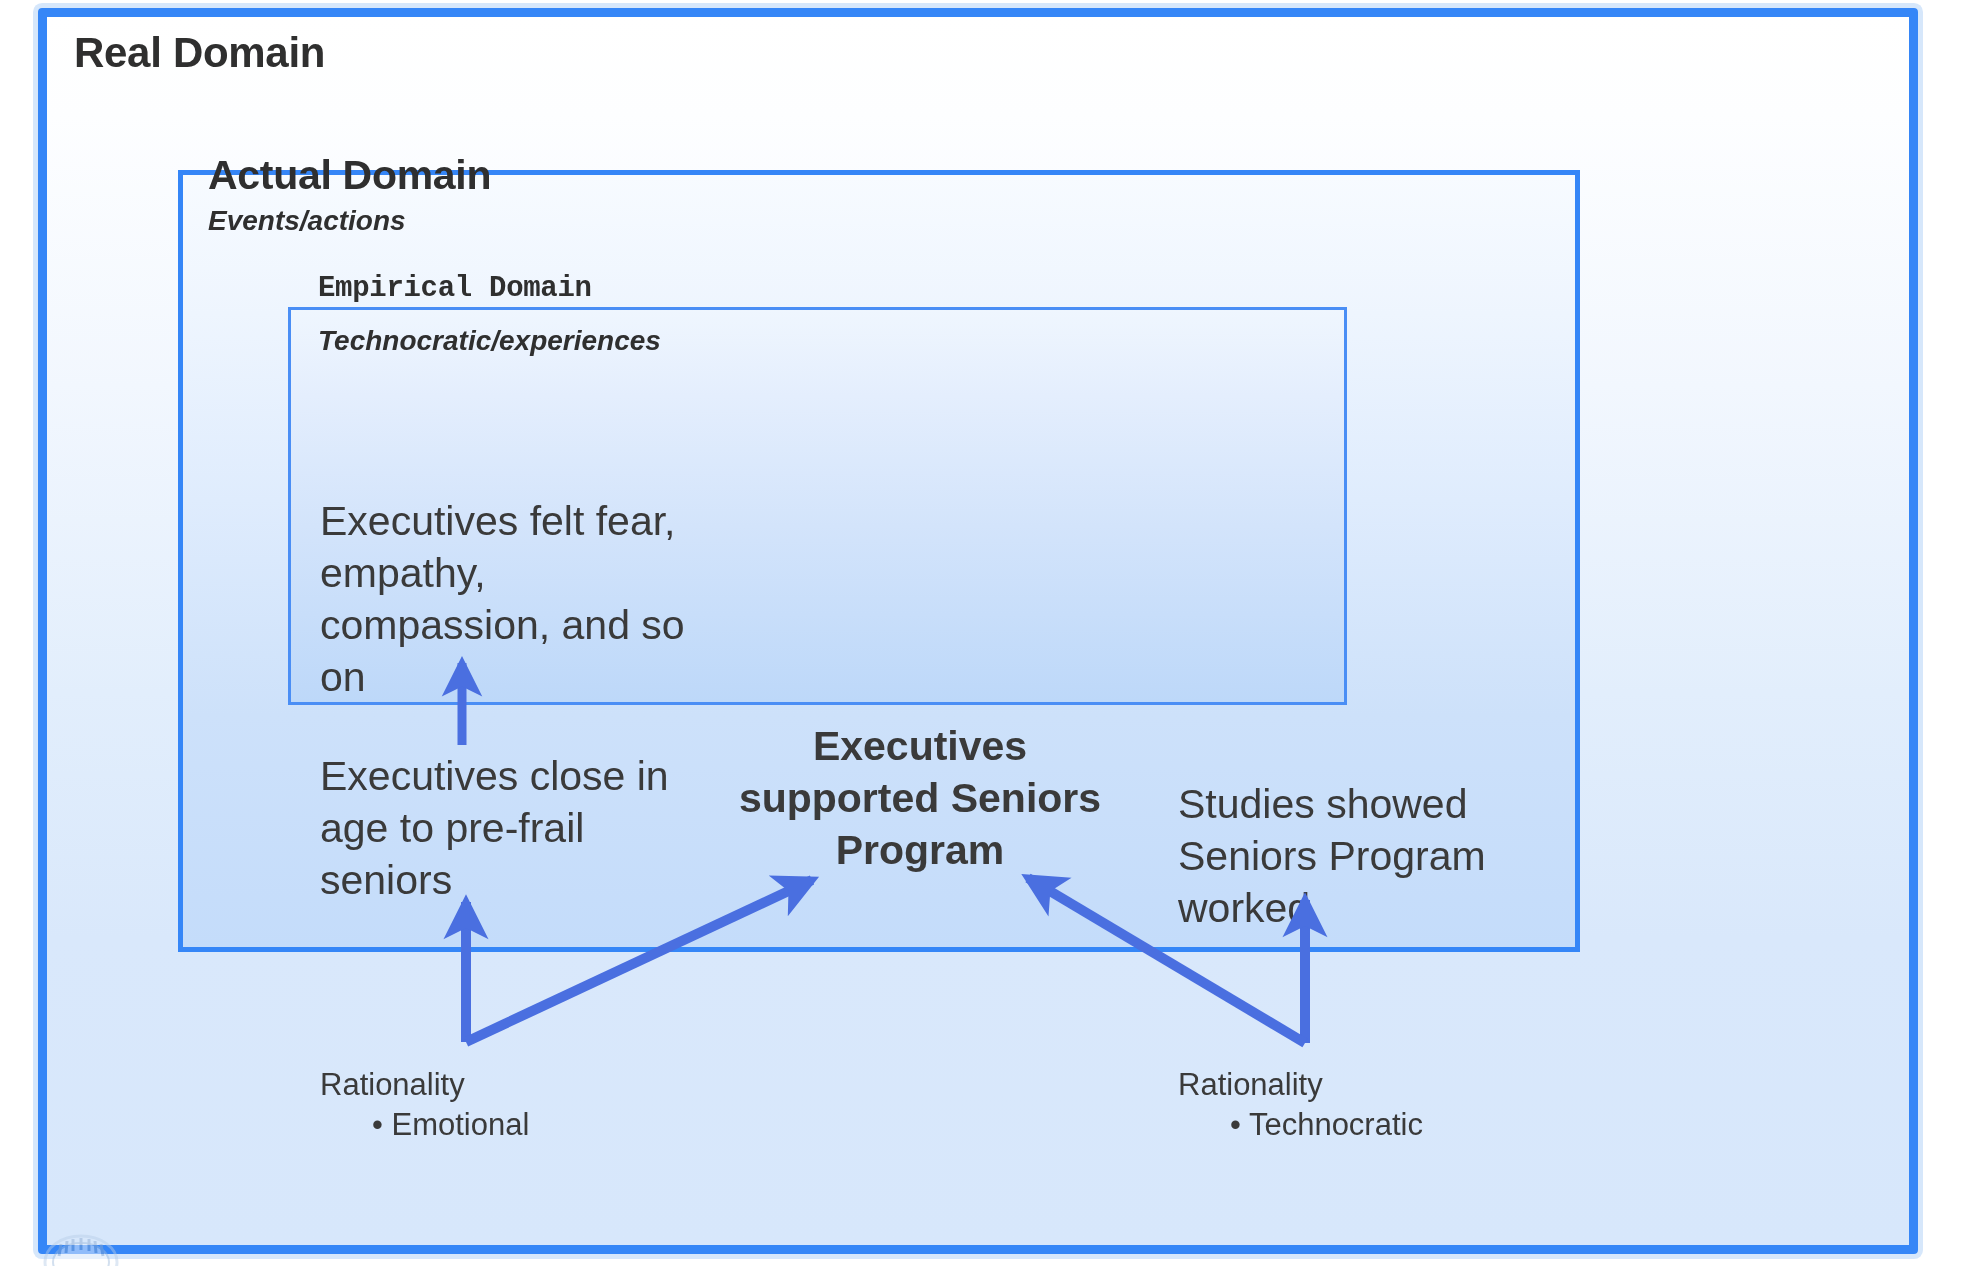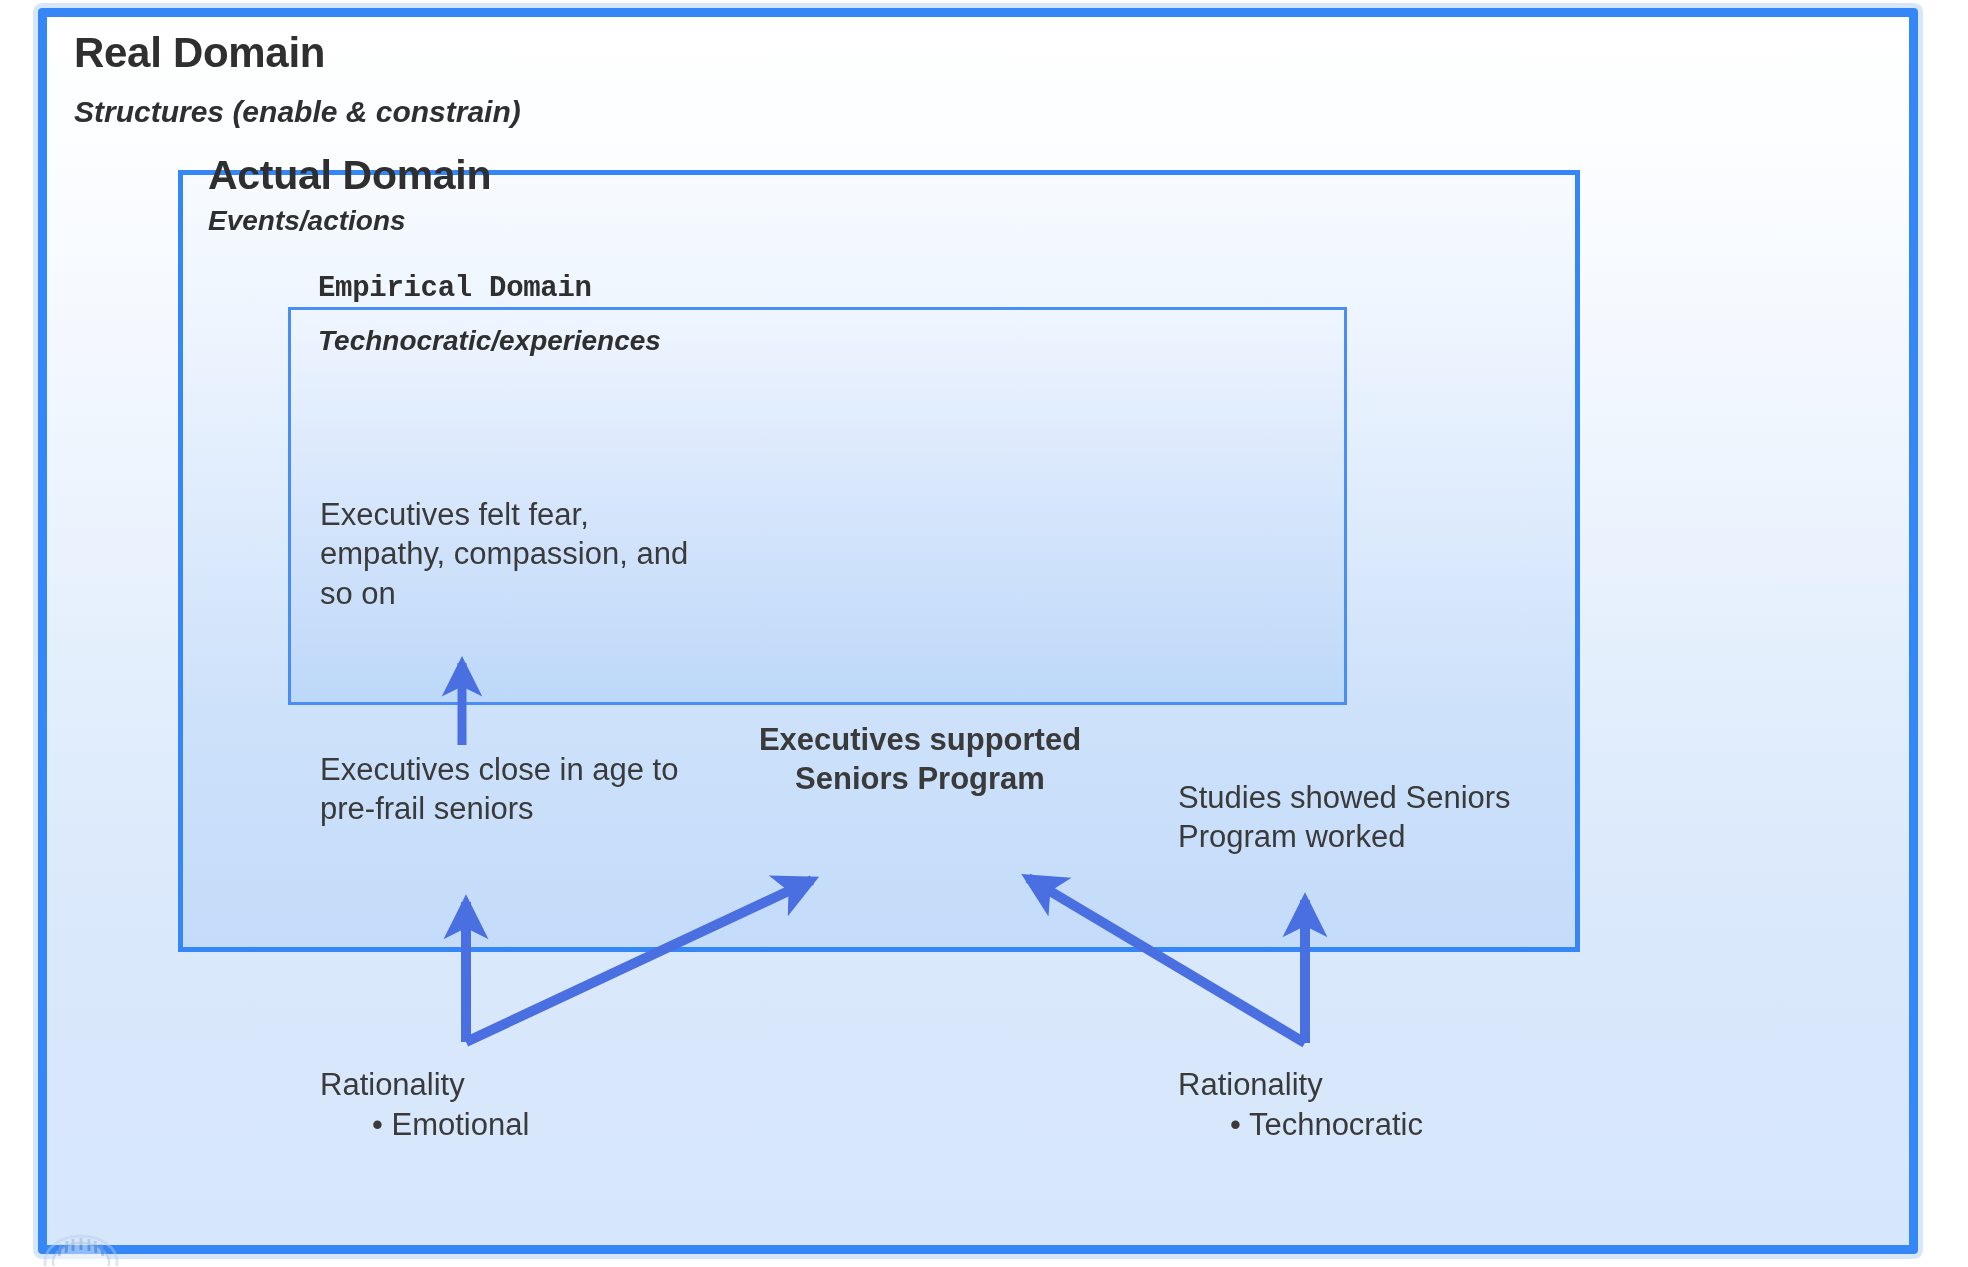--- a/index.html
+++ b/index.html
@@ -74,21 +74,21 @@
   #real-sub       { left: 74px;  top: 95px;  font-size: 30px; }
   #actual-title   { left: 208px; top: 152px; font-size: 41px; }
   #actual-sub     { left: 208px; top: 205px; font-size: 28px; }
   #empirical-title{ left: 318px; top: 272px; font-size: 29px; font-family: Liberation Mono, monospace; }
   #empirical-sub  { left: 318px; top: 325px; font-size: 28px; }
 
   
   .note {
     position: absolute;
     color: #383838;
-    font-size: 31px;
+    font-size: 41px;
     line-height: 1.27;
     color: #3a3a3a;
   }
   #note-empirical  { left: 320px;  top: 495px;  width: 400px; }
   #note-age        { left: 320px;  top: 750px;  width: 380px; }
   #note-supported  { left: 730px;  top: 720px;  width: 380px; font-weight: bold; text-align: center; }
   #note-studies    { left: 1178px; top: 778px;  width: 340px; }
 
   
   .rationality {
@@ -124,21 +124,20 @@
   #watermark svg { display: block; }
 </style>
 </head>
 <body>
 
 <div id="canvas">
 
   <div id="real-domain"></div>
 
   <div class="dom-title" id="real-title">Real Domain</div>
-  <div class="dom-sub" id="real-sub">Structures (enable &amp; constrain)</div>
 
   <div id="actual-domain"></div>
 
   <div class="dom-title" id="actual-title">Actual Domain</div>
   <div class="dom-sub" id="actual-sub">Events/actions</div>
 
   <div id="empirical-domain"></div>
 
   <div class="dom-title" id="empirical-title">Empirical Domain</div>
   <div class="dom-sub" id="empirical-sub">Technocratic/experiences</div>

